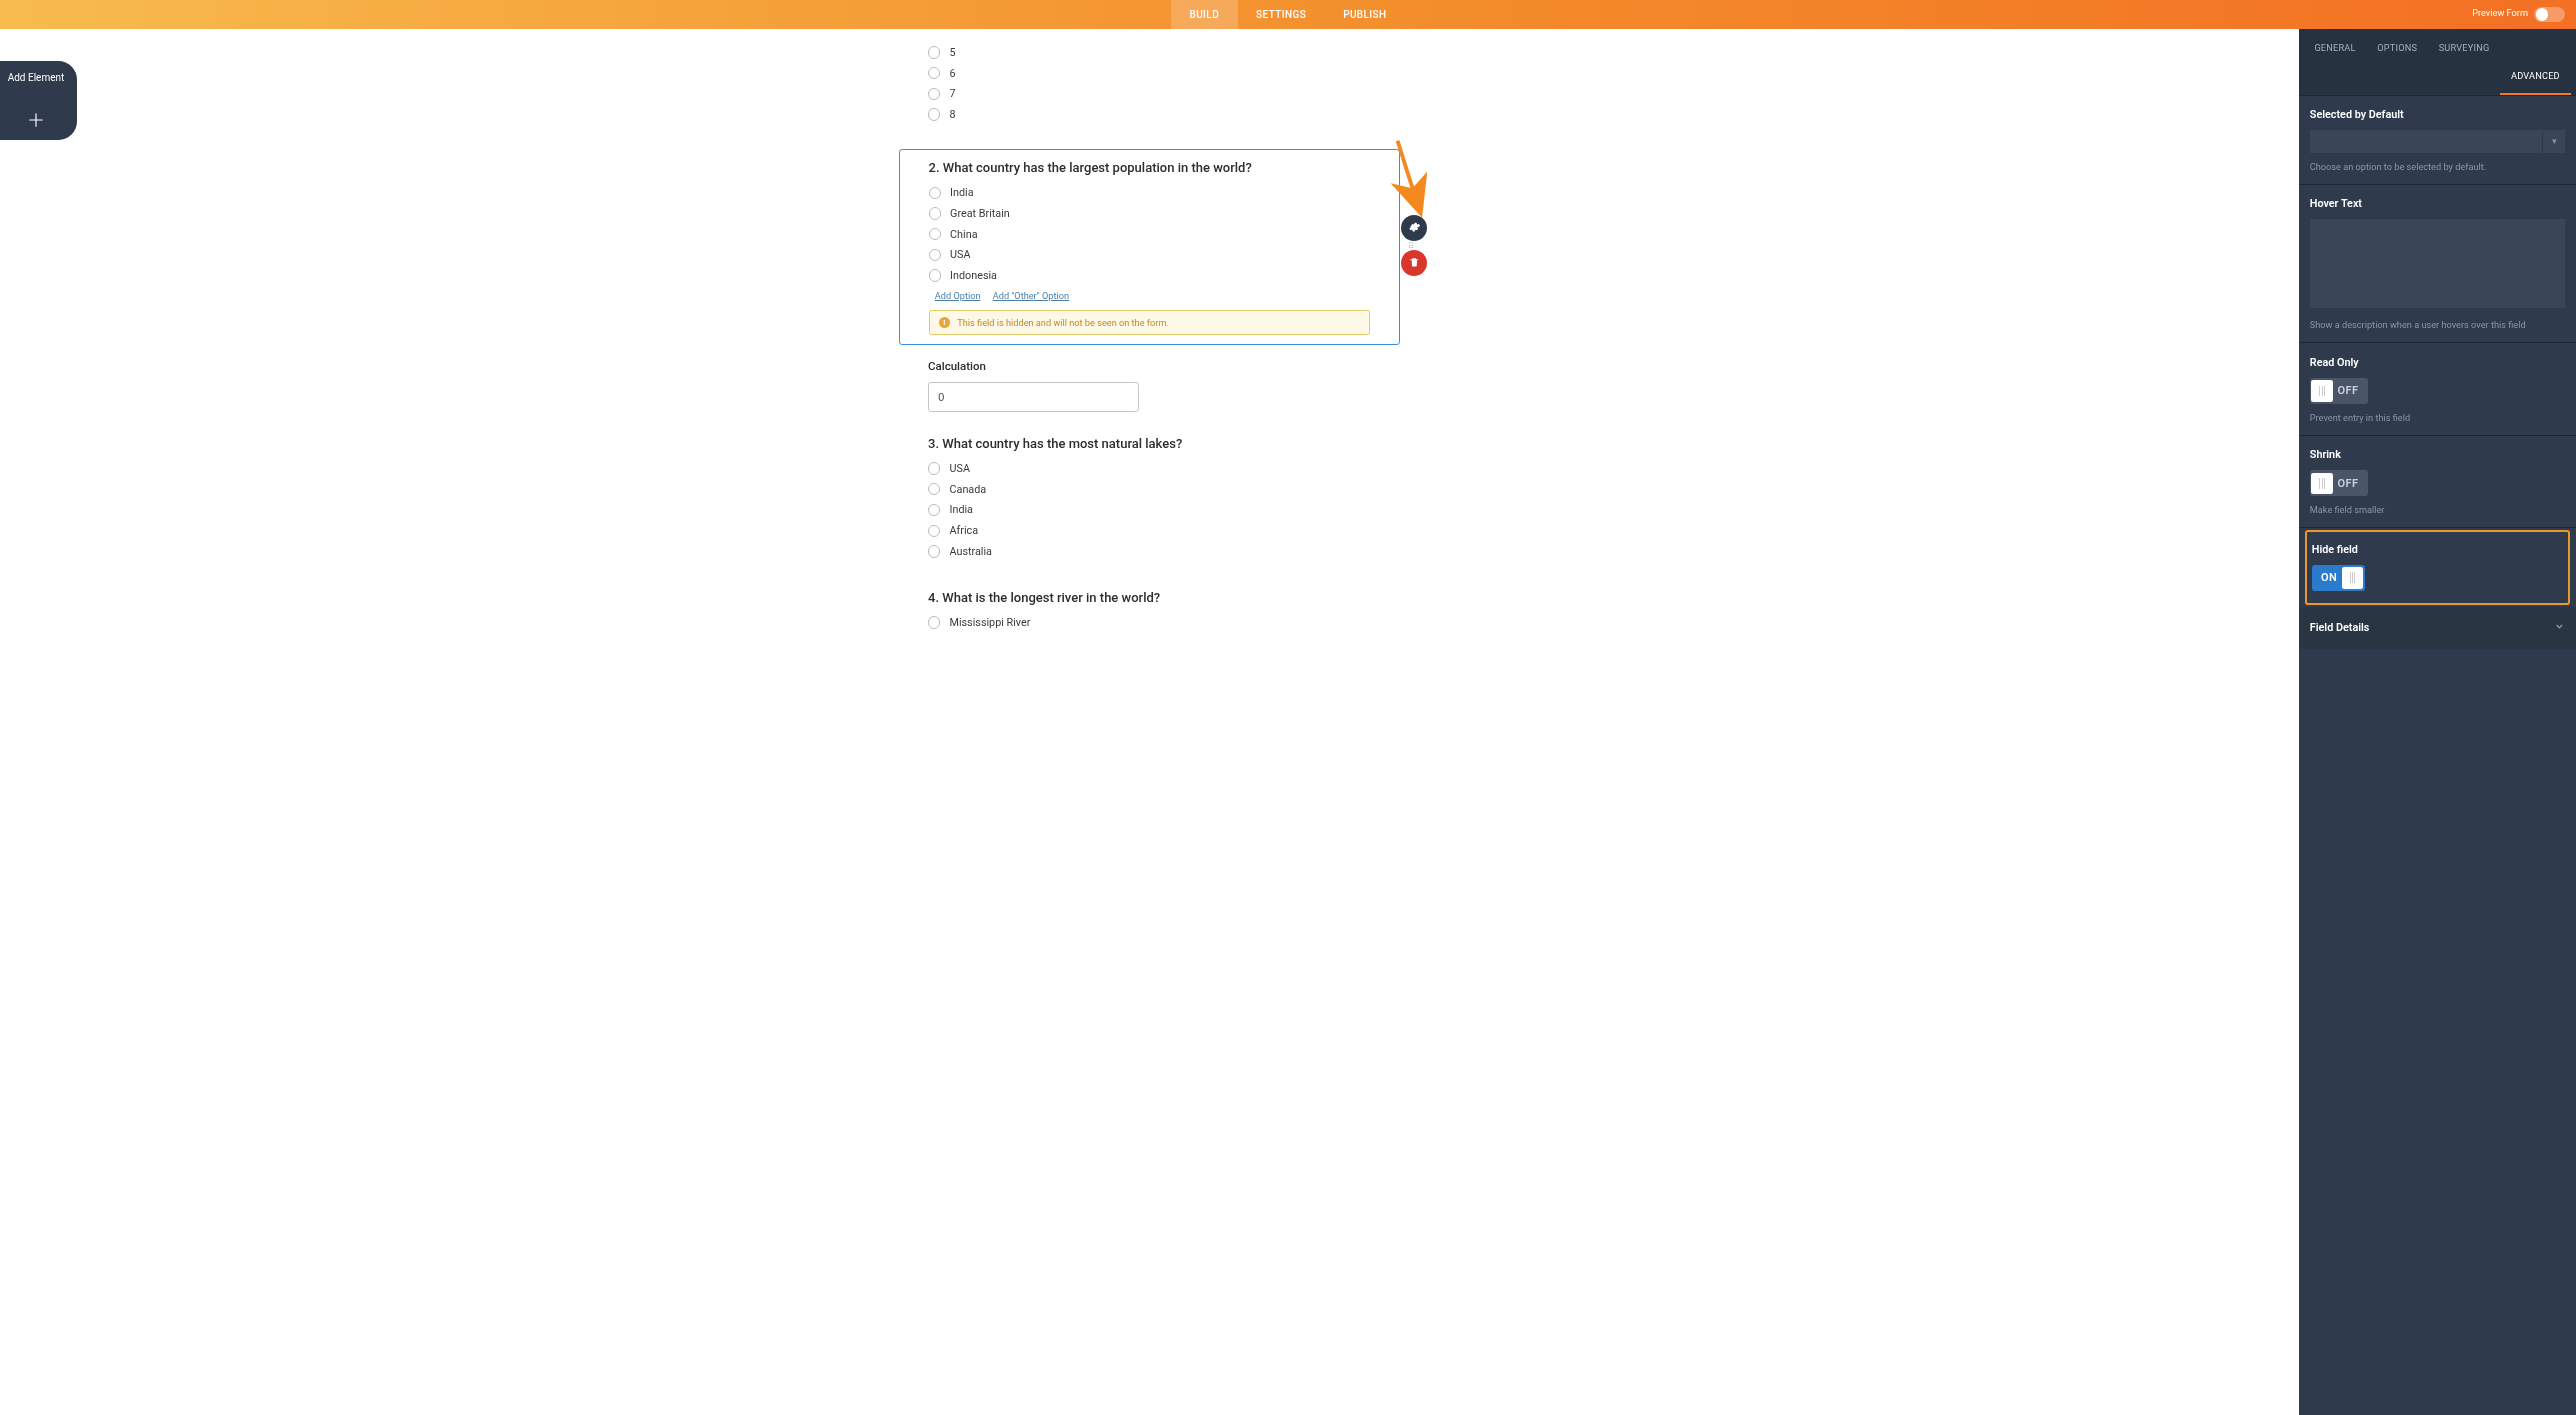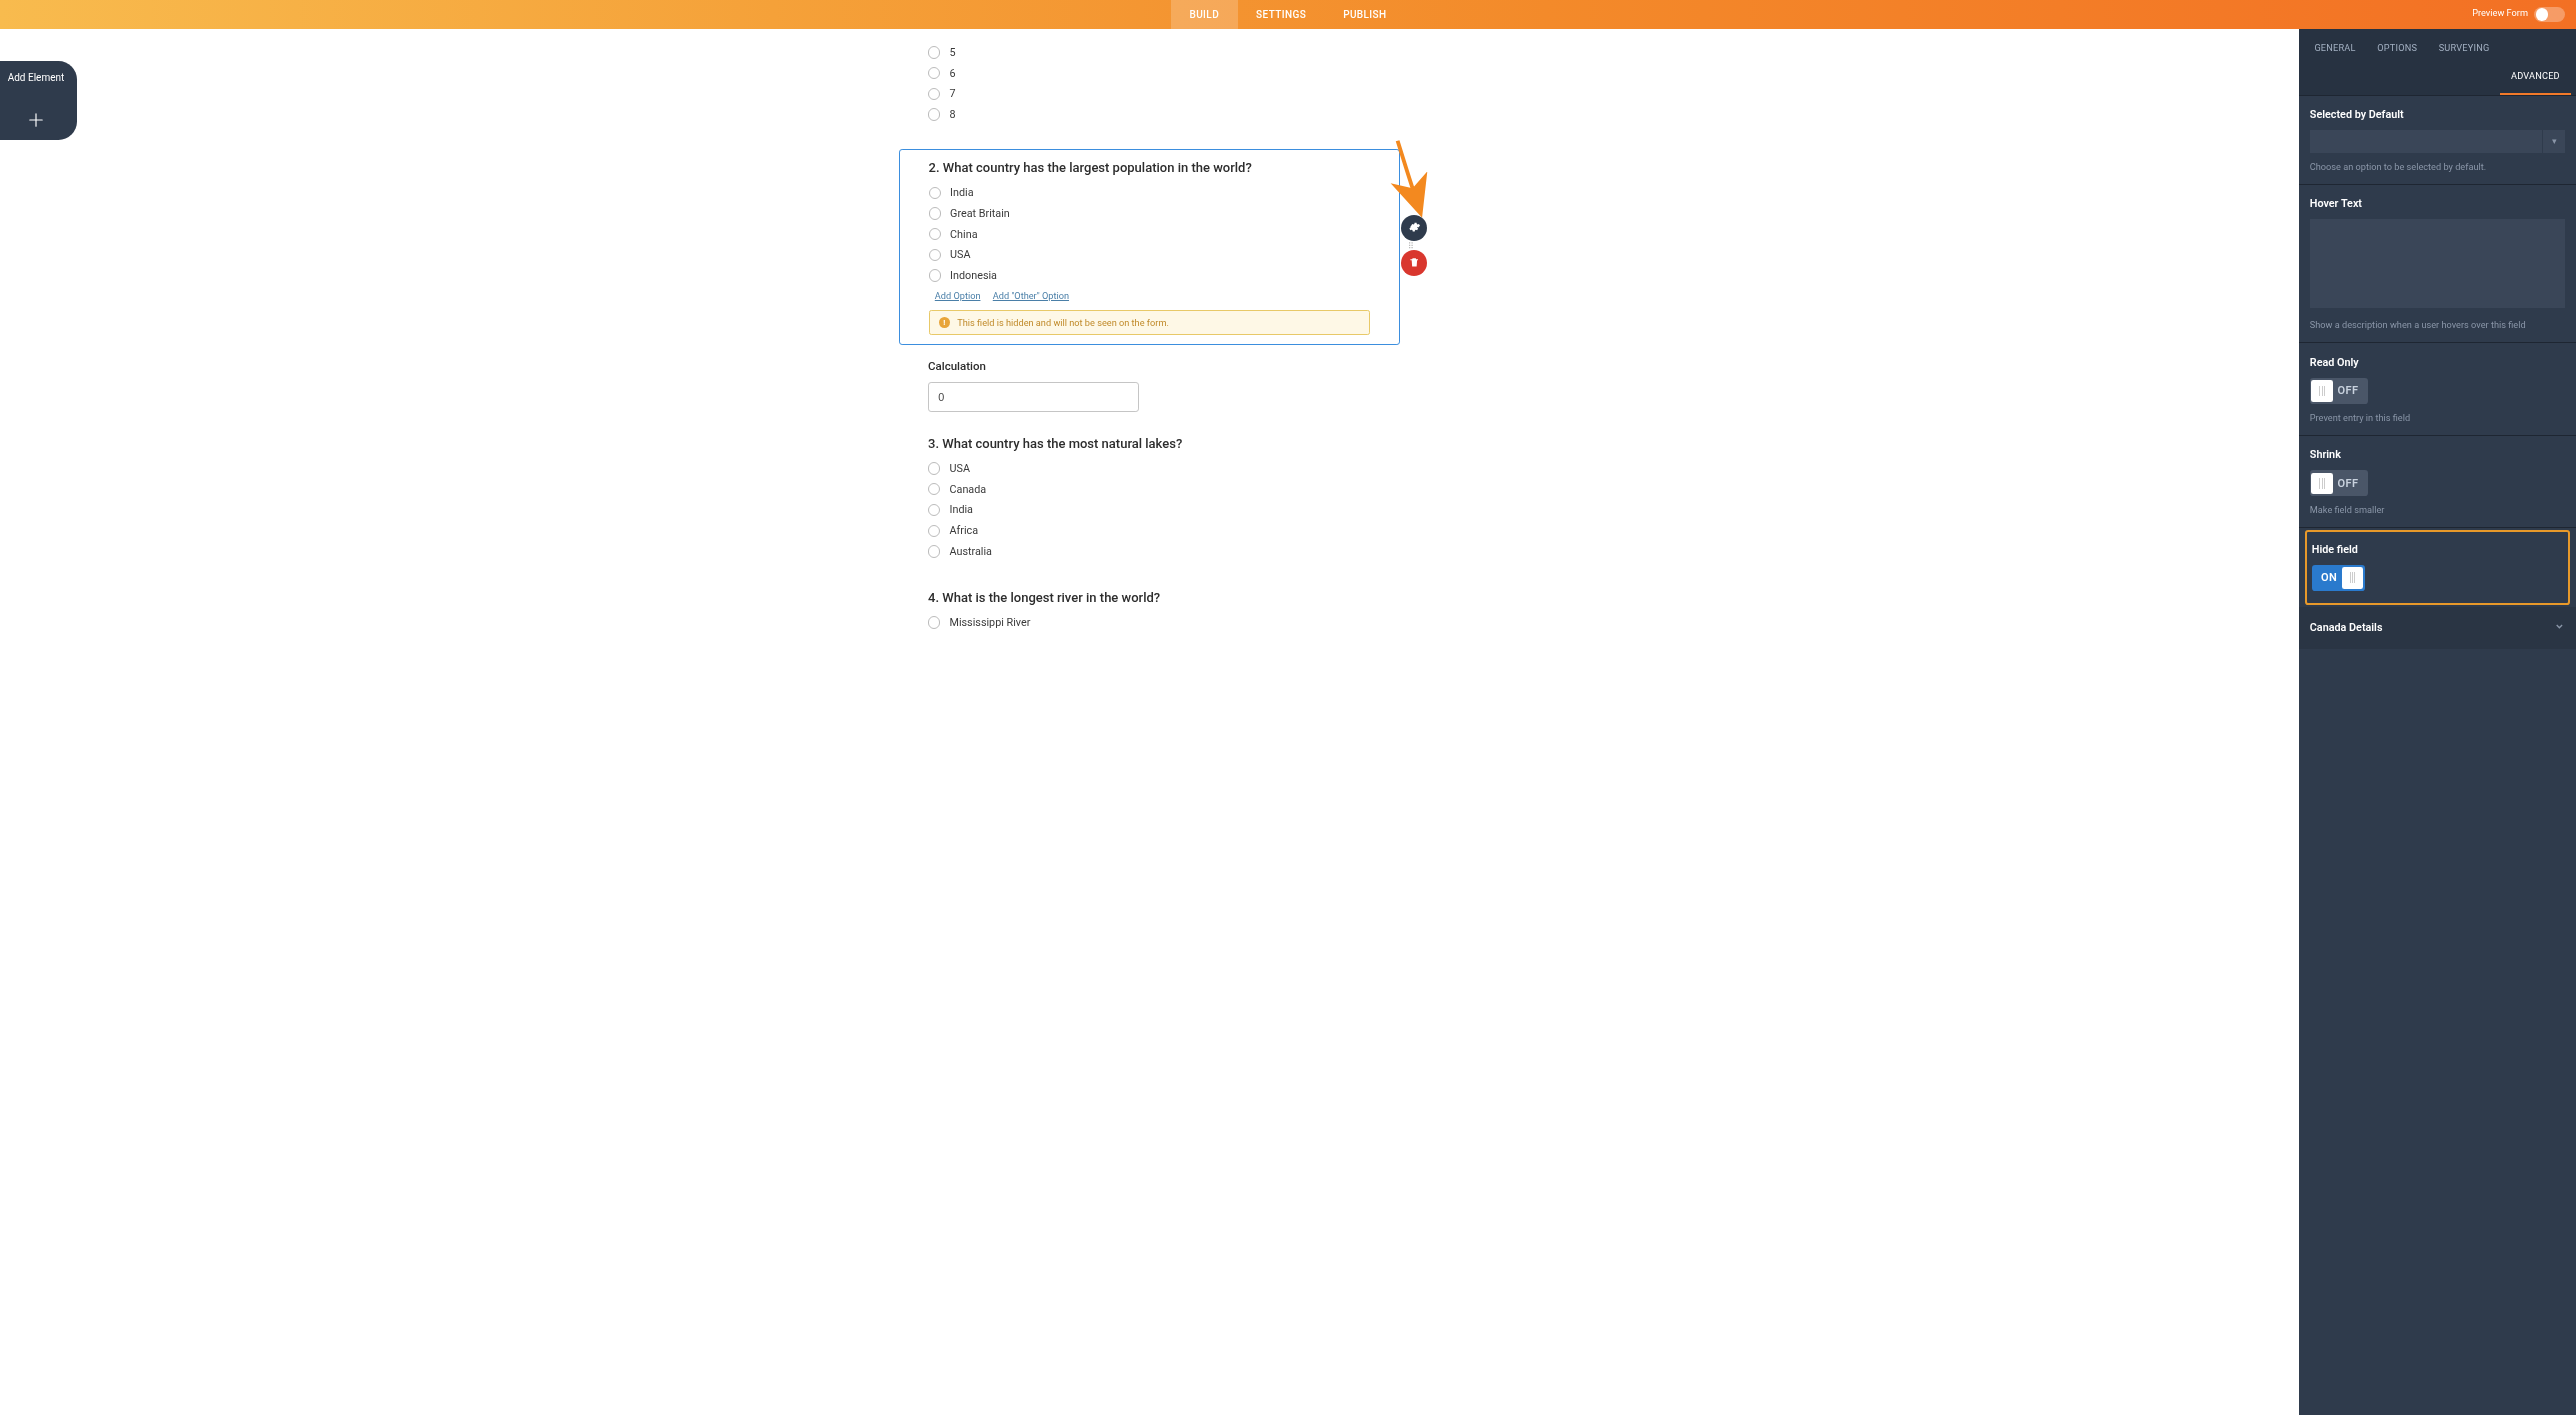--- a/index.html
+++ b/index.html
@@ -504,21 +504,21 @@
         <div class="panel-section-title">Hide field</div>
         <div class="toggle-switch on">
           <span class="toggle-text">ON</span>
           <div class="toggle-knob">
               <span></span>
             </div>
         </div>
       </div>
 
       <div class="field-details">
-        <span class="field-details-title">Canada Details</span>
+        <span class="field-details-title">Field Details</span>
         <span class="chevron">
           <svg width="10.8" height="10.8" viewBox="0 0 24 24" fill="none" stroke="currentColor" stroke-width="3">
               <path d="M6 9l6 6 6-6"></path>
             </svg>
         </span>
       </div>
     </div>
   </div>
 </div>
 

